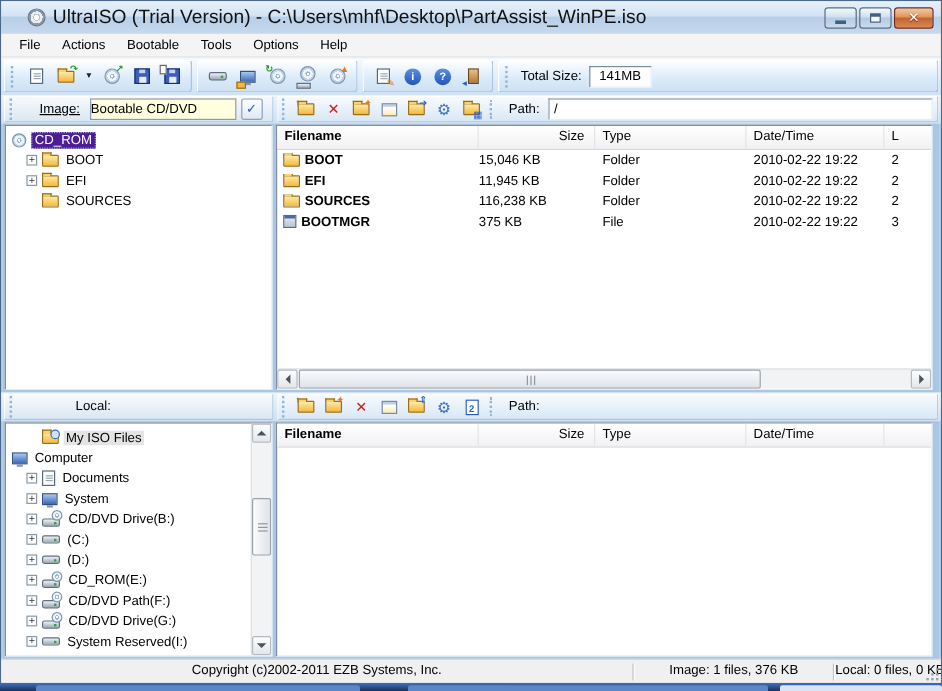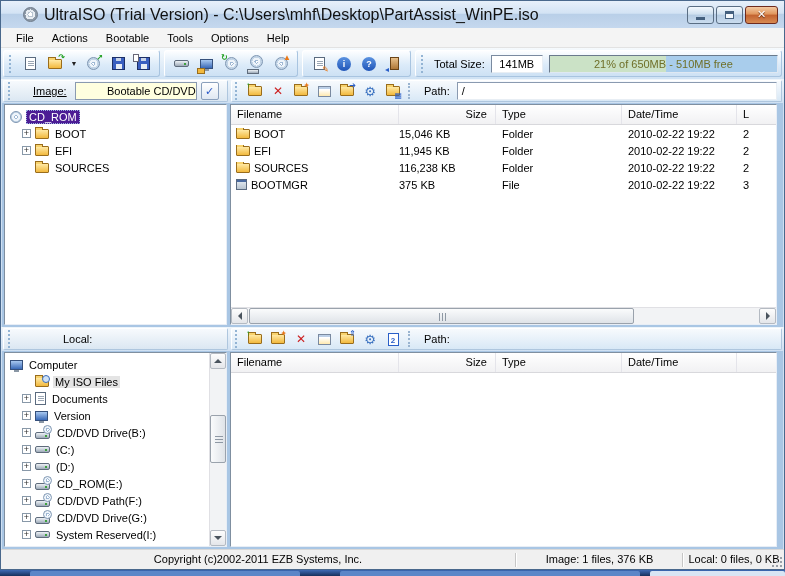--- a/index.html
+++ b/index.html
@@ -101,21 +101,21 @@
   
   .bar2 { height:24px; display:flex; align-items:center; gap:3px; padding:1px 2px;
     background:linear-gradient(#eef5fb,#cfe0f2); }
   .bar2-left { width:225px; height:22px; flex:none; display:flex; align-items:center;
     background:linear-gradient(#f7fafd,#dbe7f2); border:1px solid #fff;
     border-right-color:#aec6de; border-bottom-color:#aec6de; border-radius:2px; }
   .bar2-right { flex:1; height:22px; display:flex; align-items:center; gap:3px; padding-right:4px;
     background:linear-gradient(#f7fafd,#d8e8f6); border:1px solid #fff;
     border-right-color:#aec6de; border-bottom-color:#aec6de; border-radius:2px; }
   .combo { width:122px; height:18px; background:#ffffdf; border:1px solid #8a9ab0;
-    text-align:right; line-height:16px; margin-left:8px; }
+    text-align:left; line-height:16px; margin-left:8px; }
   .chkbtn { width:18px; height:18px; margin-left:4px; border:1px solid #8aa0bc; border-radius:2px;
     background:linear-gradient(#fff,#dfe8f2); color:#2858c8; font-weight:bold; font-size:11px;
     text-align:center; line-height:16px; }
   .pathlbl { margin:0 4px 0 6px; }
   .pathfield { flex:1; height:18px; background:#fff; border:1px solid #8a9ab0;
     border-bottom-color:#e8eef4; border-right-color:#e8eef4; line-height:16px; padding-left:4px;
     white-space:nowrap; overflow:hidden; }
   .sbtn { width:20px; height:20px; position:relative; display:flex; align-items:center; justify-content:center; }
   .dotdiv { width:5px; height:16px; border-left:2px dotted #9ab4d0; margin:0 2px; }
 
@@ -135,21 +135,21 @@
   .exp-spacer { width:9px; flex:none; }
   .tlabel { padding:0 2px; }
   .tlabel.hardsel { background:#4c1d95; color:#fff; border:1px dotted #9cb4e0; }
   .tlabel.softsel { background:#e4e4e4; }
 
   
   .lheader { display:flex; height:20px; background:linear-gradient(#ffffff,#f1f1f3);
     border-bottom:1px solid #d8d8dc; width:600px; }
   .lh { line-height:19px; padding-left:6px; border-right:1px solid #e4e4ea; overflow:hidden; white-space:nowrap; }
   .lh.r { text-align:right; padding-right:8px; }
-  .c1 { width:168px; } .c2 { width:97px; } .c3 { width:126px; } .c4 { width:115px; } .c5 { width:90px; }
+  .c1 { width:168px;font-weight:bold; } .c2 { width:97px; } .c3 { width:126px; } .c4 { width:115px; } .c5 { width:90px; }
   .lrow { display:flex; height:17px; align-items:center; width:600px; white-space:nowrap; }
   .lc { overflow:hidden; padding-left:6px; }
   .lc.r { text-align:left; padding-right:8px; padding-left:0; }
   .fncell { display:flex; align-items:center; gap:4px; padding-left:5px; }
 
   
   .hscroll { position:absolute; left:0; right:0; bottom:0; height:17px; background:#f2f3f5;
     border-top:1px solid #e0e0e4; display:flex; }
   .sb-btn { width:17px; height:16px; background:linear-gradient(#fdfdfd,#e4e6ea); border:1px solid #b4bac2;
     border-radius:2px; display:flex; align-items:center; justify-content:center; flex:none; }
@@ -169,21 +169,21 @@
   .tri { width:0; height:0; border:4px solid transparent; }
   .tri.l { border-right-color:#4a545e; border-left:none; }
   .tri.r { border-left-color:#4a545e; border-right:none; }
   .tri.u { border-bottom-color:#4a545e; border-top:none; }
   .tri.d { border-top-color:#4a545e; border-bottom:none; }
 
   
   .statusbar { height:20px; background:#f0f0f0; border-top:1px solid #d8d8d8;
     display:flex; align-items:center; position:relative; }
   .st { text-align:center; line-height:19px; overflow:hidden; white-space:nowrap; }
-  .st1 { flex:1; } .st2 { width:165px; } .st3 { width:100px; }
+  .st1 { flex:1; } .st2 { width:165px; } .st3 { width:88px; }
   .stdiv { width:2px; height:14px; border-left:1px solid #c6c6c6; border-right:1px solid #fff; }
   .grip { position:absolute; right:2px; bottom:2px; width:12px; height:12px; }
   .grip i { position:absolute; width:2px; height:2px; background:#9aa0a8; }
 
   
   .taskbar { position:absolute; left:0; bottom:0; width:785px; height:6px;
     background:linear-gradient(#3d69b4,#16305c); }
   .tk { position:absolute; top:1px; height:5px; border-radius:2px 2px 0 0; }
   .tk1 { left:30px;  width:270px; background:#5b86c8; }
   .tk2 { left:340px; width:300px; background:#5b86c8; }
@@ -277,24 +277,20 @@
           </span>
       <span class="tbtn">
             <span class="door"></span>
             <span class="ov bl blue">◂</span>
           </span>
     </div>
     <div class="totsize">
       <span class="vgrip"></span>
       <span>Total Size:</span>
       <span class="ts-box">141MB</span>
-      <span class="cap">
-        <span class="cap-fill" style="width:51%;"></span>
-        <span class="cap-text">21% of 650MB - 510MB free</span>
-      </span>
     </div>
   </div>
 
   <div class="bar2">
     <div class="bar2-left">
       <span class="vgrip" style="margin-left:4px;"></span>
       <span style="margin-left:18px;text-decoration:underline;">Image:</span>
       <span class="combo">Bootable CD/DVD</span>
       <span class="chkbtn">✓</span>
     </div>
@@ -445,38 +441,38 @@
       <span class="sbtn">
             <span class="refic">2</span>
           </span>
       <span class="dotdiv"></span>
       <span class="pathlbl">Path:</span>
     </div>
   </div>
 
   <div class="bottomrow">
     <div class="panel treepanel" style="padding-right:17px;">
+      <div class="trow lvl1">
+        <span class="exp-spacer"></span>
+        <span class="fold isofold"></span>
+        <span class="tlabel softsel">My ISO Files</span>
+      </div>
       <div class="trow">
         <span class="monico"></span>
         <span class="tlabel">Computer</span>
       </div>
       <div class="trow lvl1">
-        <span class="exp-spacer"></span>
-        <span class="fold isofold"></span>
-        <span class="tlabel softsel">My ISO Files</span>
-      </div>
-      <div class="trow lvl1">
         <span class="expander">+</span>
         <span class="pageico"></span>
         <span class="tlabel">Documents</span>
       </div>
       <div class="trow lvl1">
         <span class="expander">+</span>
         <span class="monico"></span>
-        <span class="tlabel">Version</span>
+        <span class="tlabel">System</span>
       </div>
       <div class="trow lvl1">
         <span class="expander">+</span>
         <span class="cdd">
               <span class="drv"></span>
               <span class="cdico mini"></span>
             </span>
         <span class="tlabel">CD/DVD Drive(B:)</span>
       </div>
       <div class="trow lvl1">

